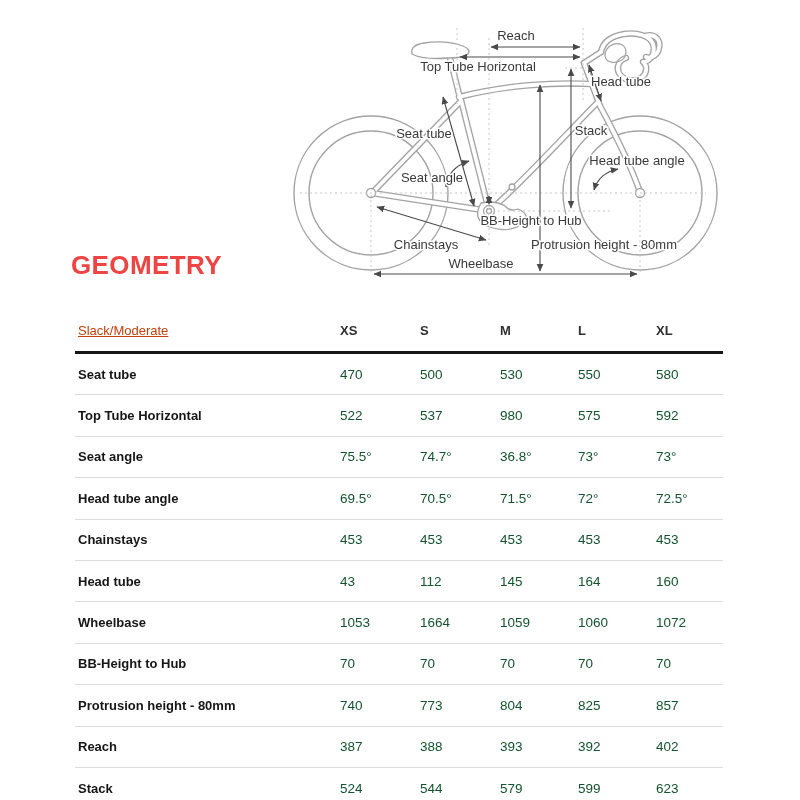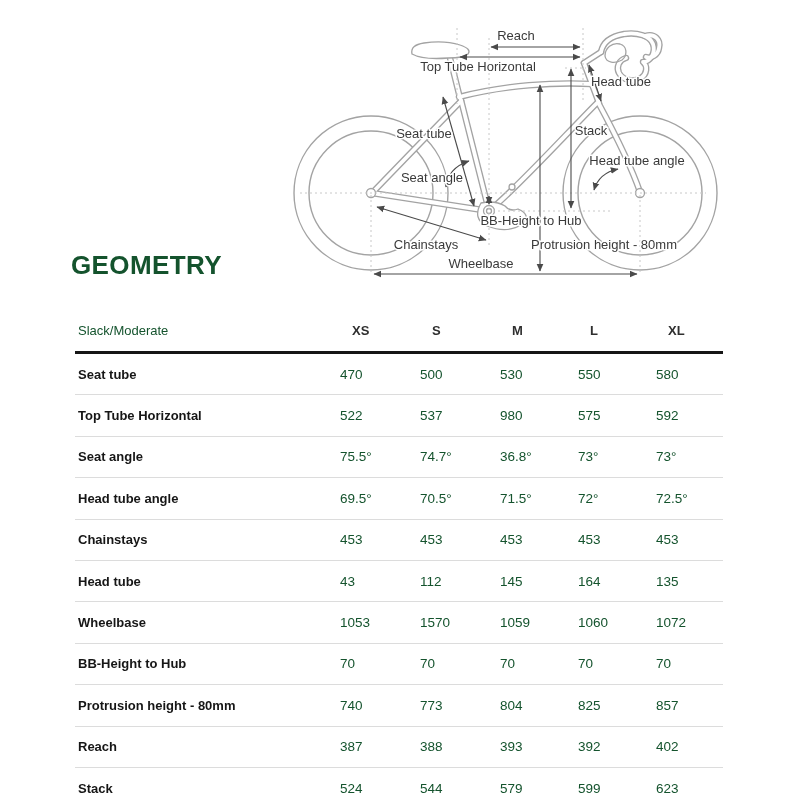--- a/index.html
+++ b/index.html
@@ -8,21 +8,21 @@
     background:#ffffff;
     position:relative;
     overflow:hidden;
     font-family:"Liberation Sans", sans-serif;
   }
 
   
   .heading {
     position:absolute; left:71px; top:250px;
     font-size:26px; font-weight:bold; letter-spacing:0.4px;
-    color:#14532d; z-index:2;
+    color:#ef4444; z-index:2;
   }
 
   
   .diagram { position:absolute; left:0; top:0; z-index:1; }
   .wheel   { fill:none; stroke:#a3a3a3; stroke-width:1.4; }
   .tube-outer { fill:none; stroke:#a3a3a3; stroke-width:6.5; stroke-linecap:round; stroke-linejoin:round; }
   .tube-inner { fill:none; stroke:#ffffff; stroke-width:3.8; stroke-linecap:round; stroke-linejoin:round; }
   .thin  { fill:none; stroke:#a3a3a3; stroke-width:1.3; }
   .thinw { fill:#ffffff; stroke:#a3a3a3; stroke-width:1.3; }
   .dot   { fill:none; stroke:#c8c8c8; stroke-width:1; stroke-dasharray:2 3; }
@@ -35,22 +35,22 @@
   }
 
   
   .geo-table { position:absolute; left:75px; top:309px; width:648px; z-index:2; }
   .thead, .trow {
     display:grid;
     grid-template-columns:265px 80px 80px 78px 78px 1fr;
     align-items:center;
   }
   .thead { height:42px; border-bottom:3px solid #161616; }
-  .sub   { color:#14532d; font-size:13px; padding-left:3px; }
-  .col   { font-size:13px; font-weight:bold; color:#2f2f2f;margin-left:12px; }
+  .sub   { color:#c2410c; font-size:13px; padding-left:3px;text-decoration:underline; }
+  .col   { font-size:13px; font-weight:bold; color:#2f2f2f; }
   .trow  { height:40.4px; border-bottom:1px solid #dcdcdc; }
   .trow:last-child { border-bottom:3px solid #161616; }
   .rlabel { font-weight:bold; font-size:13px; color:#161616; padding-left:3px; }
   .rval   { font-size:13.5px; color:#14532d; }
 </style>
 </head>
 <body>
 
 <svg class="diagram" width="800" height="300" viewBox="0 0 800 300">
   <defs>
@@ -185,26 +185,26 @@
         <div class="rval">453</div>
         <div class="rval">453</div>
         <div class="rval">453</div>
       </div>
       <div class="trow">
         <div class="rlabel">Head tube</div>
         <div class="rval">43</div>
         <div class="rval">112</div>
         <div class="rval">145</div>
         <div class="rval">164</div>
-        <div class="rval">135</div>
+        <div class="rval">160</div>
       </div>
       <div class="trow">
         <div class="rlabel">Wheelbase</div>
         <div class="rval">1053</div>
-        <div class="rval">1570</div>
+        <div class="rval">1664</div>
         <div class="rval">1059</div>
         <div class="rval">1060</div>
         <div class="rval">1072</div>
       </div>
       <div class="trow">
         <div class="rlabel">BB-Height to Hub</div>
         <div class="rval">70</div>
         <div class="rval">70</div>
         <div class="rval">70</div>
         <div class="rval">70</div>

